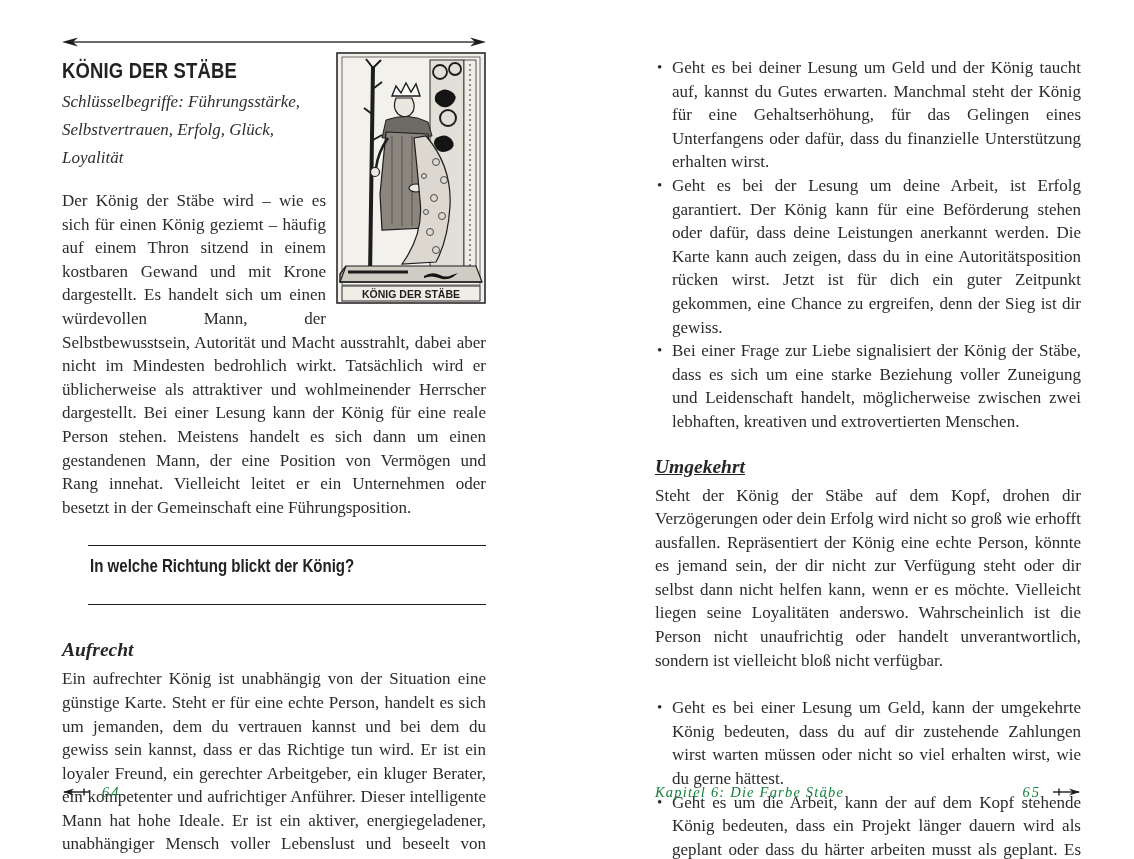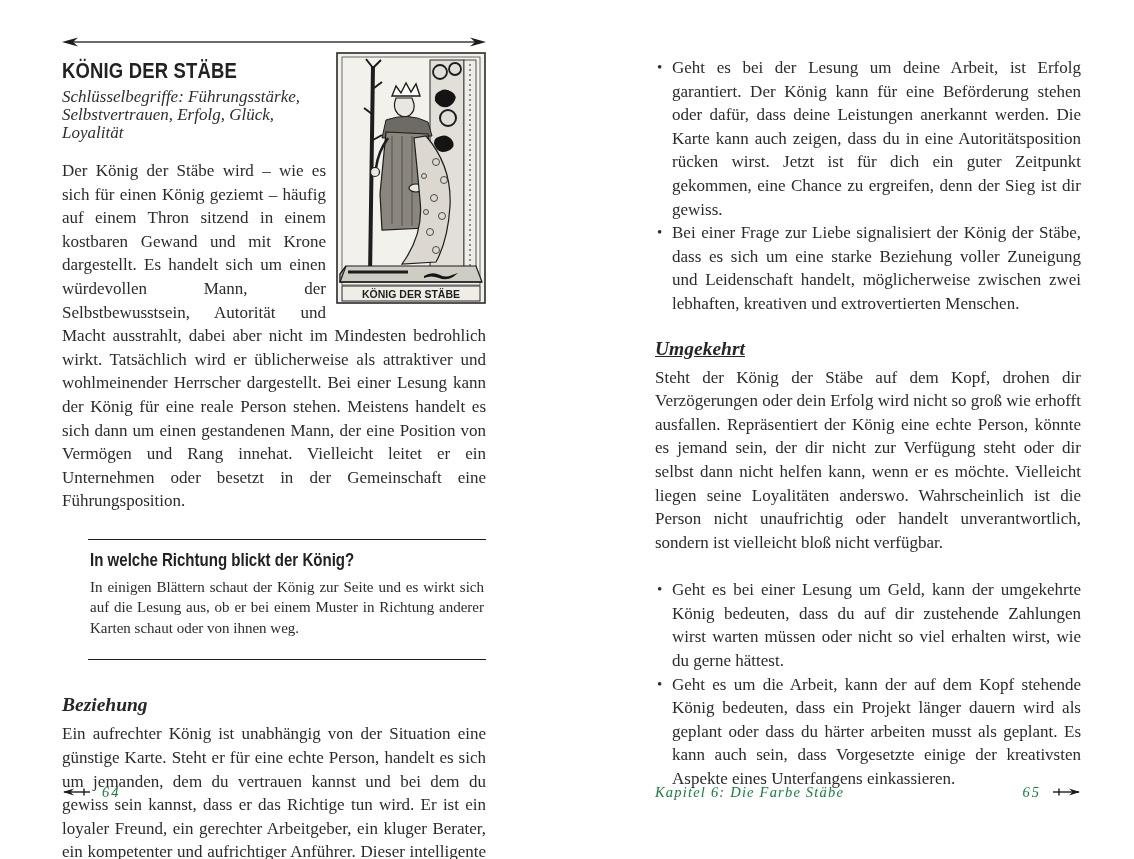--- a/index.html
+++ b/index.html
@@ -30,21 +30,21 @@
     letter-spacing: 0.2px;
     color: #222;
     margin: 10px 0 4px 0;
     transform: scaleX(0.84);
     transform-origin: left center;
     white-space: nowrap;
   }
   .keywords {
     font-style: italic;
     font-size: 17px;
-    line-height: 18px;
+    line-height: 28px;
     color: #2e2e2e;
     margin: 0 0 17px 0;
   }
   .body-par {
     font-size: 17px;
     line-height: 23.6px;
     text-align: justify;
     margin: 0;
     hyphens: auto;
     -webkit-hyphens: auto;
@@ -211,30 +211,30 @@
     </figure>
 
     <h1 class="card-title">KÖNIG DER STÄBE</h1>
 
     <p class="keywords">Schlüsselbegriffe: Führungsstärke, Selbstvertrauen, Erfolg, Glück, Loyalität</p>
 
     <p class="body-par">Der König der Stäbe wird – wie es sich für einen König geziemt – häufig auf einem Thron sitzend in einem kostbaren Gewand und mit Krone dargestellt. Es handelt sich um einen würdevollen Mann, der Selbstbewusstsein, Autorität und Macht ausstrahlt, dabei aber nicht im Mindesten bedrohlich wirkt. Tatsächlich wird er üblicherweise als attraktiver und wohlmeinender Herrscher dargestellt. Bei einer Lesung kann der König für eine reale Person stehen. Meistens handelt es sich dann um einen gestandenen Mann, der eine Position von Vermögen und Rang innehat. Vielleicht leitet er ein Unternehmen oder besetzt in der Gemeinschaft eine Führungsposition.</p>
 
     <div class="ruled-box">
       <div class="ruled-box-title">In welche Richtung blickt der König?</div>
-      <p class="ruled-box-text">In einigen Blättern schaut der König zur Seite und es wirkt sich auf die Lesung aus, ob er bei einem Muster in Richtung anderer Karten schaut oder von ihnen weg.</p>
     </div>
 
-    <h2 class="section-heading">Beziehung</h2>
+    <h2 class="section-heading">Aufrecht</h2>
     <p class="body-par">Ein aufrechter König ist unabhängig von der Situation eine günstige Karte. Steht er für eine echte Person, handelt es sich um jemanden, dem du vertrauen kannst und bei dem du gewiss sein kannst, dass er das Richtige tun wird. Er ist ein loyaler Freund, ein gerechter Arbeitgeber, ein kluger Berater, ein kompetenter und aufrichtiger Anführer. Dieser intelligente Mann hat hohe Ideale. Er ist ein aktiver, energiegeladener, unabhängiger Mensch voller Lebenslust und beseelt von Abenteuergeist.</p>
   </div>
 
   <div class="page-col right">
 
     <ul class="bullet-list">
+      <li>Geht es bei deiner Lesung um Geld und der König taucht auf, kannst du Gutes erwarten. Manchmal steht der König für eine Gehaltserhöhung, für das Gelingen eines Unterfangens oder dafür, dass du finanzielle Unterstützung erhalten wirst.</li>
       <li>Geht es bei der Lesung um deine Arbeit, ist Erfolg garantiert. Der König kann für eine Beförderung stehen oder dafür, dass deine Leistungen anerkannt werden. Die Karte kann auch zeigen, dass du in eine Autoritätsposition rücken wirst. Jetzt ist für dich ein guter Zeitpunkt gekommen, eine Chance zu ergreifen, denn der Sieg ist dir gewiss.</li>
       <li>Bei einer Frage zur Liebe signalisiert der König der Stäbe, dass es sich um eine starke Beziehung voller Zuneigung und Leidenschaft handelt, möglicherweise zwischen zwei lebhaften, kreativen und extrovertierten Menschen.</li>
     </ul>
 
     <h2 class="section-heading" style="margin-top:22px;text-decoration:underline;">Umgekehrt</h2>
     <p class="body-par reversed-par">Steht der König der Stäbe auf dem Kopf, drohen dir Verzögerungen oder dein Erfolg wird nicht so groß wie erhofft ausfallen. Repräsentiert der König eine echte Person, könnte es jemand sein, der dir nicht zur Verfügung steht oder dir selbst dann nicht helfen kann, wenn er es möchte. Vielleicht liegen seine Loyalitäten anderswo. Wahrscheinlich ist die Person nicht unaufrichtig oder handelt unverantwortlich, sondern ist vielleicht bloß nicht verfügbar.</p>
 
     <ul class="bullet-list second">
       <li>Geht es bei einer Lesung um Geld, kann der umgekehrte König bedeuten, dass du auf dir zustehende Zahlungen wirst warten müssen oder nicht so viel erhalten wirst, wie du gerne hättest.</li>
       <li>Geht es um die Arbeit, kann der auf dem Kopf stehende König bedeuten, dass ein Projekt länger dauern wird als geplant oder dass du härter arbeiten musst als geplant. Es kann auch sein, dass Vorgesetzte einige der kreativsten Aspekte eines Unterfangens einkassieren.</li>

